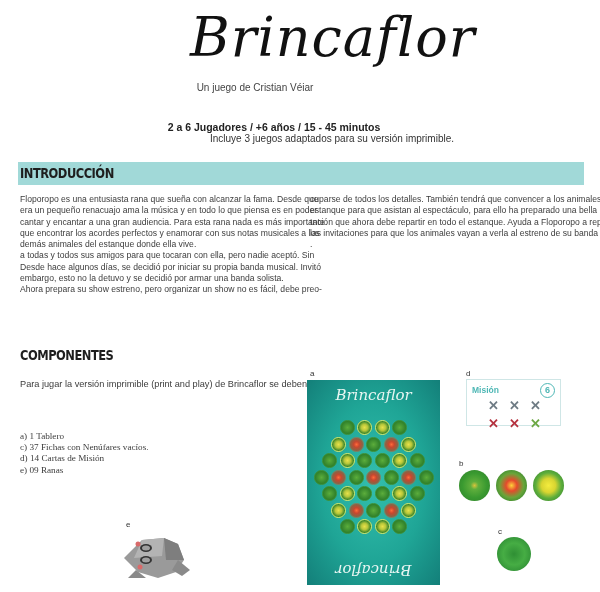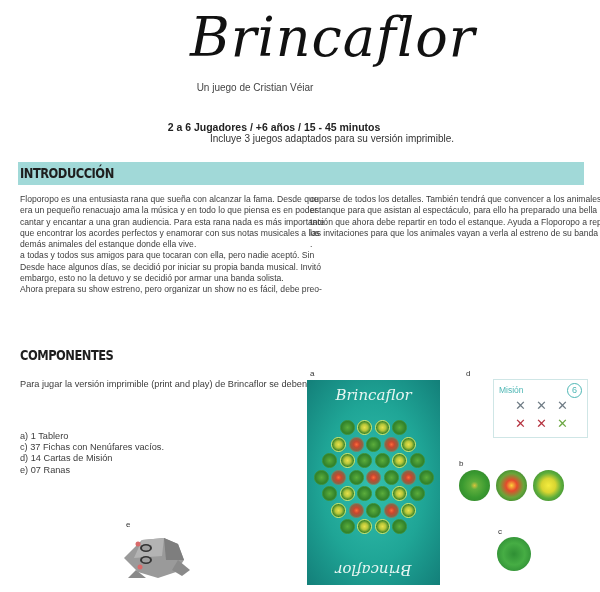--- a/index.html
+++ b/index.html
@@ -17,39 +17,39 @@
                    font-size: 14px; color: #1e1e1e; letter-spacing: -0.6px; transform: scaleX(0.82); transform-origin: left top; }
   .section-title.plain { top: 347px; }
 
   .intro-col { position: absolute; top: 194px; font-size: 8.6px; line-height: 11.3px; color: #3c3c3c; }
   .intro-col.left { left: 20px; width: 280px; }
   .intro-col.right { left: 310px; width: 278px; }
   .intro-col p { white-space: nowrap; }
 
   .comp-intro { position: absolute; left: 20px; top: 379px; width: 290px; font-size: 9.2px; line-height: 11.6px; color: #3c3c3c; }
   .comp-intro p { white-space: nowrap; }
-  .comp-list { position: absolute; left: 20px; top: 431px; font-size: 9.2px; line-height: 11.2px; color: #3c3c3c; list-style: none; }
+  .comp-list { position: absolute; left: 20px; top: 431px; font-size: 9.2px; line-height: 11.2px; color: #3c3c3c; list-style: none; font-family: Liberation Serif, serif; }
   .comp-list li { white-space: nowrap; }
 
   .fig-label { position: absolute; font-size: 8px; color: #333; }
 
   .board { position: absolute; left: 307px; top: 380px; width: 133px; height: 205px;
            background: radial-gradient(ellipse at 50% 50%, #33bfae 0%, #1fa596 55%, #137f79 100%); overflow: hidden; }
   .board-title { position: absolute; left: 0; width: 133px; text-align: center; font-family: "DejaVu Serif", serif; font-style: italic;
                  font-size: 15px; color: #e8f6f2; }
   .board-title.top { top: 6px; }
   .board-title.bottom { bottom: 6px; transform: rotate(180deg); }
   .grid { position: absolute; left: 0; top: 40px; width: 133px; }
   .grid-row { display: flex; justify-content: center; gap: 2.5px; margin-bottom: 1.5px; }
   .tok { width: 15px; height: 15px; border-radius: 50%; position: relative; }
   .tok.G { background: radial-gradient(circle, #5cad3c 0%, #2f7f2a 70%, #27692a 100%); border: 1px solid #3f8f2f; }
   .tok.Y { background: radial-gradient(circle, #e9e14a 0%, #b6c63a 35%, #2f7f2a 70%); border: 1.5px solid #d8e86a; }
   .tok.R { background: radial-gradient(circle, #ff6a3a 0%, #c9472e 30%, #7b6a4a 75%, #6a7d55 100%); border: 1px solid #8a7a5a; }
 
-  .mission { position: absolute; left: 493px; top: 379px; width: 95px; height: 59px; border: 1px solid #cfe6e6; background: #fff; }
+  .mission { position: absolute; left: 466px; top: 379px; width: 95px; height: 47px; border: 1px solid #cfe6e6; background: #fff; font-weight: bold; }
   .mission-title { position: absolute; left: 5px; top: 5px; font-size: 8.5px; color: #4eb7b5; }
   .mission-num { position: absolute; right: 5px; top: 3px; width: 15px; height: 15px; border: 1.5px solid #4eb7b5; border-radius: 50%;
                  font-size: 9px; color: #4eb7b5; text-align: center; line-height: 12px; }
   .bugs { position: absolute; left: 18px; top: 18px; width: 62px; display: flex; flex-wrap: wrap; gap: 3px 4px; }
   .bug { width: 17px; height: 15px; font-size: 13px; line-height: 15px; text-align: center; }
   .bug.gray { color: #6e7b84; }
   .bug.red { color: #b5323f; }
   .bug.green { color: #6da844; }
 
   .chip { position: absolute; width: 31px; height: 31px; border-radius: 50%; }
@@ -91,21 +91,21 @@
   </div>
 
 <div class="section-title plain">COMPONENTES</div>
 <div class="comp-intro" id="comp-intro">
     <p>Para jugar la versión imprimible (print and play) de Brincaflor se deben</p>
   </div>
 <ul class="comp-list" id="comp-list">
     <li>a) 1 Tablero</li>
     <li>c) 37 Fichas con Nenúfares vacíos.</li>
     <li>d) 14 Cartas de Misión</li>
-    <li>e) 07 Ranas</li>
+    <li>e) 09 Ranas</li>
   </ul>
 
 <div class="fig-label" style="left:310px; top:369px;">a</div>
 <div class="board">
   <div class="board-title top">Brincaflor</div>
   <div class="grid" id="board-grid">
       <div class="grid-row">
         <div class="tok G"></div>
         <div class="tok Y"></div>
         <div class="tok Y"></div>

